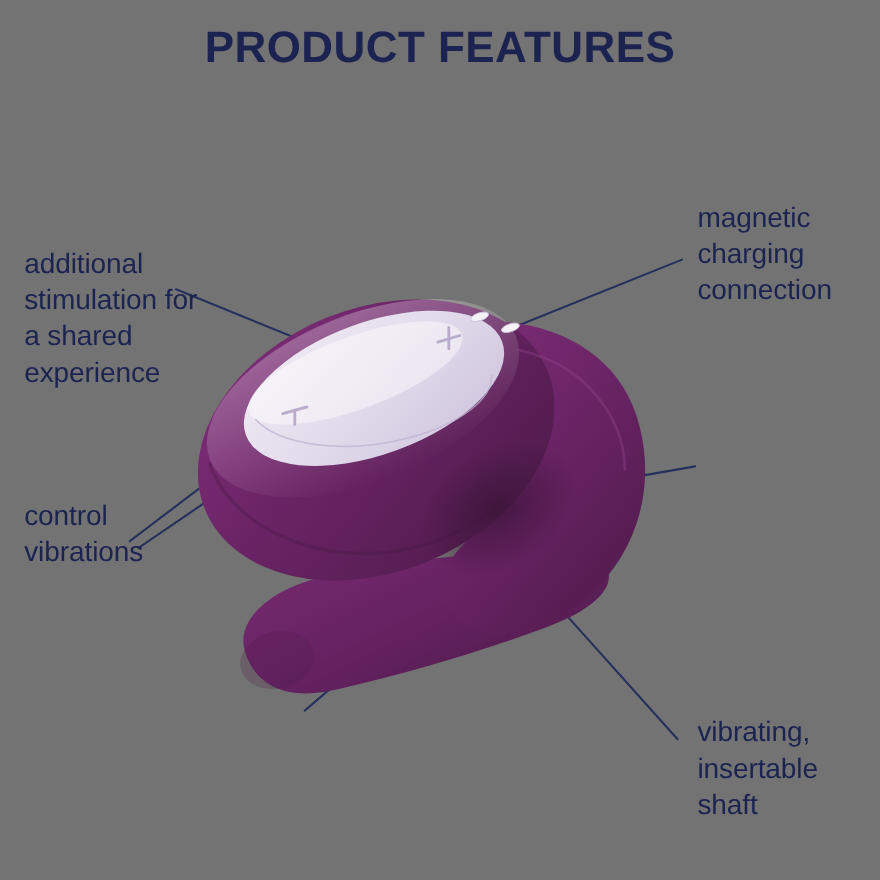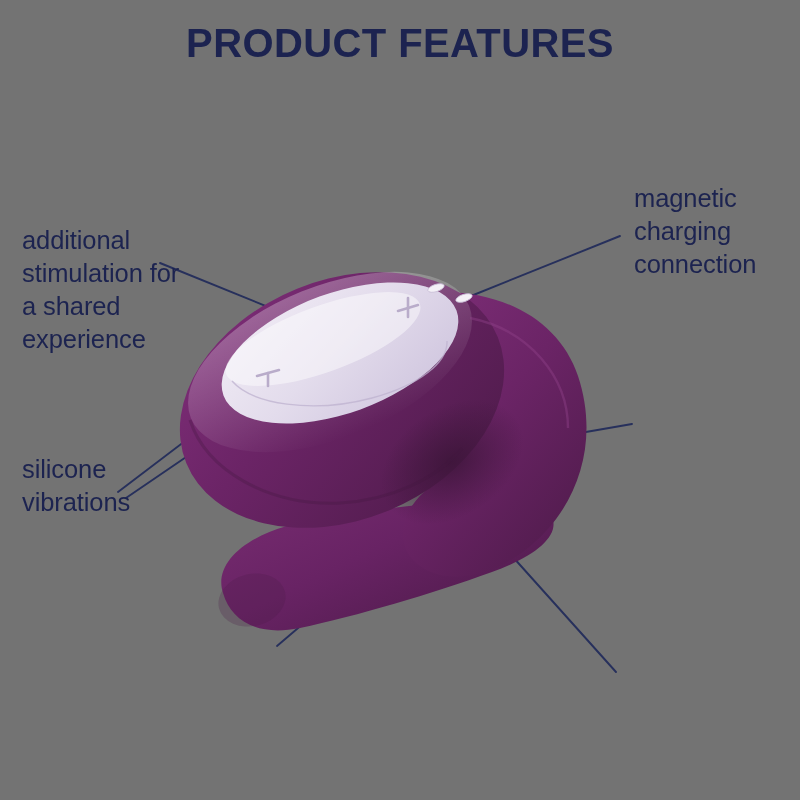--- a/index.html
+++ b/index.html
@@ -179,23 +179,26 @@
     <g stroke="#27305c" stroke-width="1.9" fill="none" stroke-linecap="round">
       <line x1="268" y1="378" x2="126" y2="498" opacity="0"></line>
     </g>
   </svg>
 
   <div id="label-additional" class="callout left">additional
 stimulation for
 a shared
 experience</div>
 
-  <div id="label-control" class="callout left">silicone
+  <div id="label-control" class="callout left">control
 vibrations</div>
 
 
   <div id="label-magnetic" class="callout right">magnetic
 charging
 connection</div>
 
 
+  <div id="label-vibrating" class="callout right">vibrating,
+insertable
+shaft</div>
 
 </div>
 
 </body></html>

